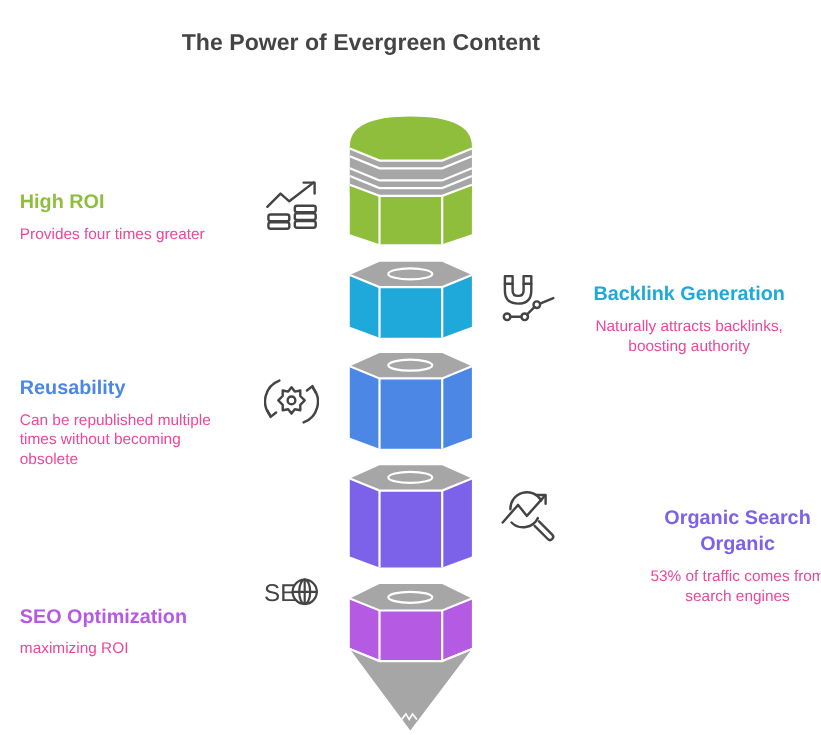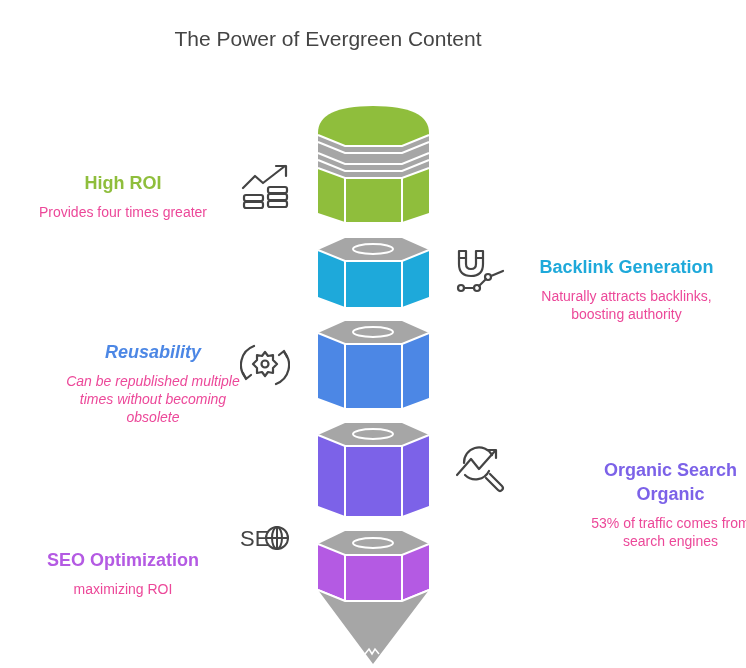--- a/index.html
+++ b/index.html
@@ -1,24 +1,24 @@
 <!DOCTYPE html>
 <html><head>
 <meta charset="utf-8">
 <style>
   html, body { margin: 0; padding: 0; background: #ffffff; }
   body { width: 746px; height: 668px; position: relative; overflow: hidden;
          font-family: "Liberation Sans", "DejaVu Sans", sans-serif; }
   .title { position: absolute; left: 0; width: 656px; top: 27px; text-align: center;
-           font-size: 21px; font-weight: normal; color: #444444; }
+           font-size: 21px; font-weight: bold; color: #444444; }
   .diagram { position: absolute; left: 0; top: 0; }
   .item { position: absolute; }
   .item .head { font-size: 18px; font-weight: bold; line-height: 24px; }
   .item .desc { font-size: 14px; color: #ec4899; line-height: 18px; margin-top: 8px; }
-  .left { text-align: center; }
+  .left { text-align: left; }
   .right { text-align: center; }
   .icon { position: absolute; }
   .icon svg { display: block; }
 </style>
 </head>
 <body>
 
 <div class="title">The Power of Evergreen Content</div>
 
 <svg class="diagram" width="746" height="668" viewBox="0 0 746 668">
@@ -108,21 +108,21 @@
     <line x1="21" y1="10" x2="28" y2="10"></line>
     <circle cx="6" cy="40" r="3"></circle>
     <circle cx="22" cy="40" r="3"></circle>
     <circle cx="33" cy="29" r="3"></circle>
     <line x1="9" y1="40" x2="19" y2="40"></line>
     <line x1="24" y1="38" x2="31" y2="31"></line>
     <line x1="36" y1="28" x2="48" y2="23"></line>
   </svg>
 </div>
 
-<div class="item left" style="right:488px; top:340px; width:210px;font-style:italic;">
+<div class="item left" style="right:518px; top:340px; width:210px;">
   <div class="head" style="color:#4C87E5">Reusability</div>
   <div class="desc">
     <div>Can be republished multiple</div>
     <div>times without becoming</div>
     <div>obsolete</div>
   </div>
 </div>
 <div class="icon" style="left:240px; top:340px;">
   <svg width="50" height="50" viewBox="0 0 50 50" fill="none" stroke="#444" stroke-width="2.2" stroke-linecap="round" stroke-linejoin="round">
     <path d="M14,6 A20,20 0 0 0 6,38"></path>

